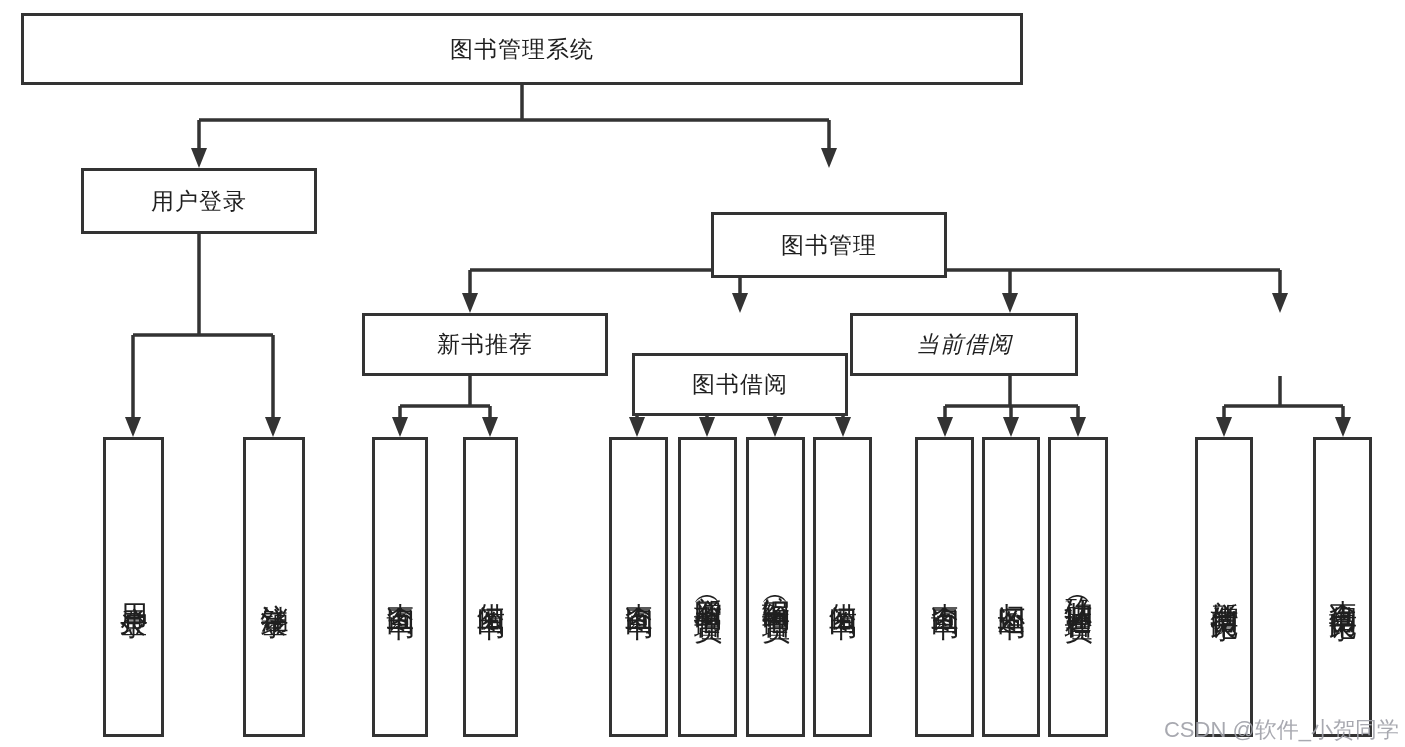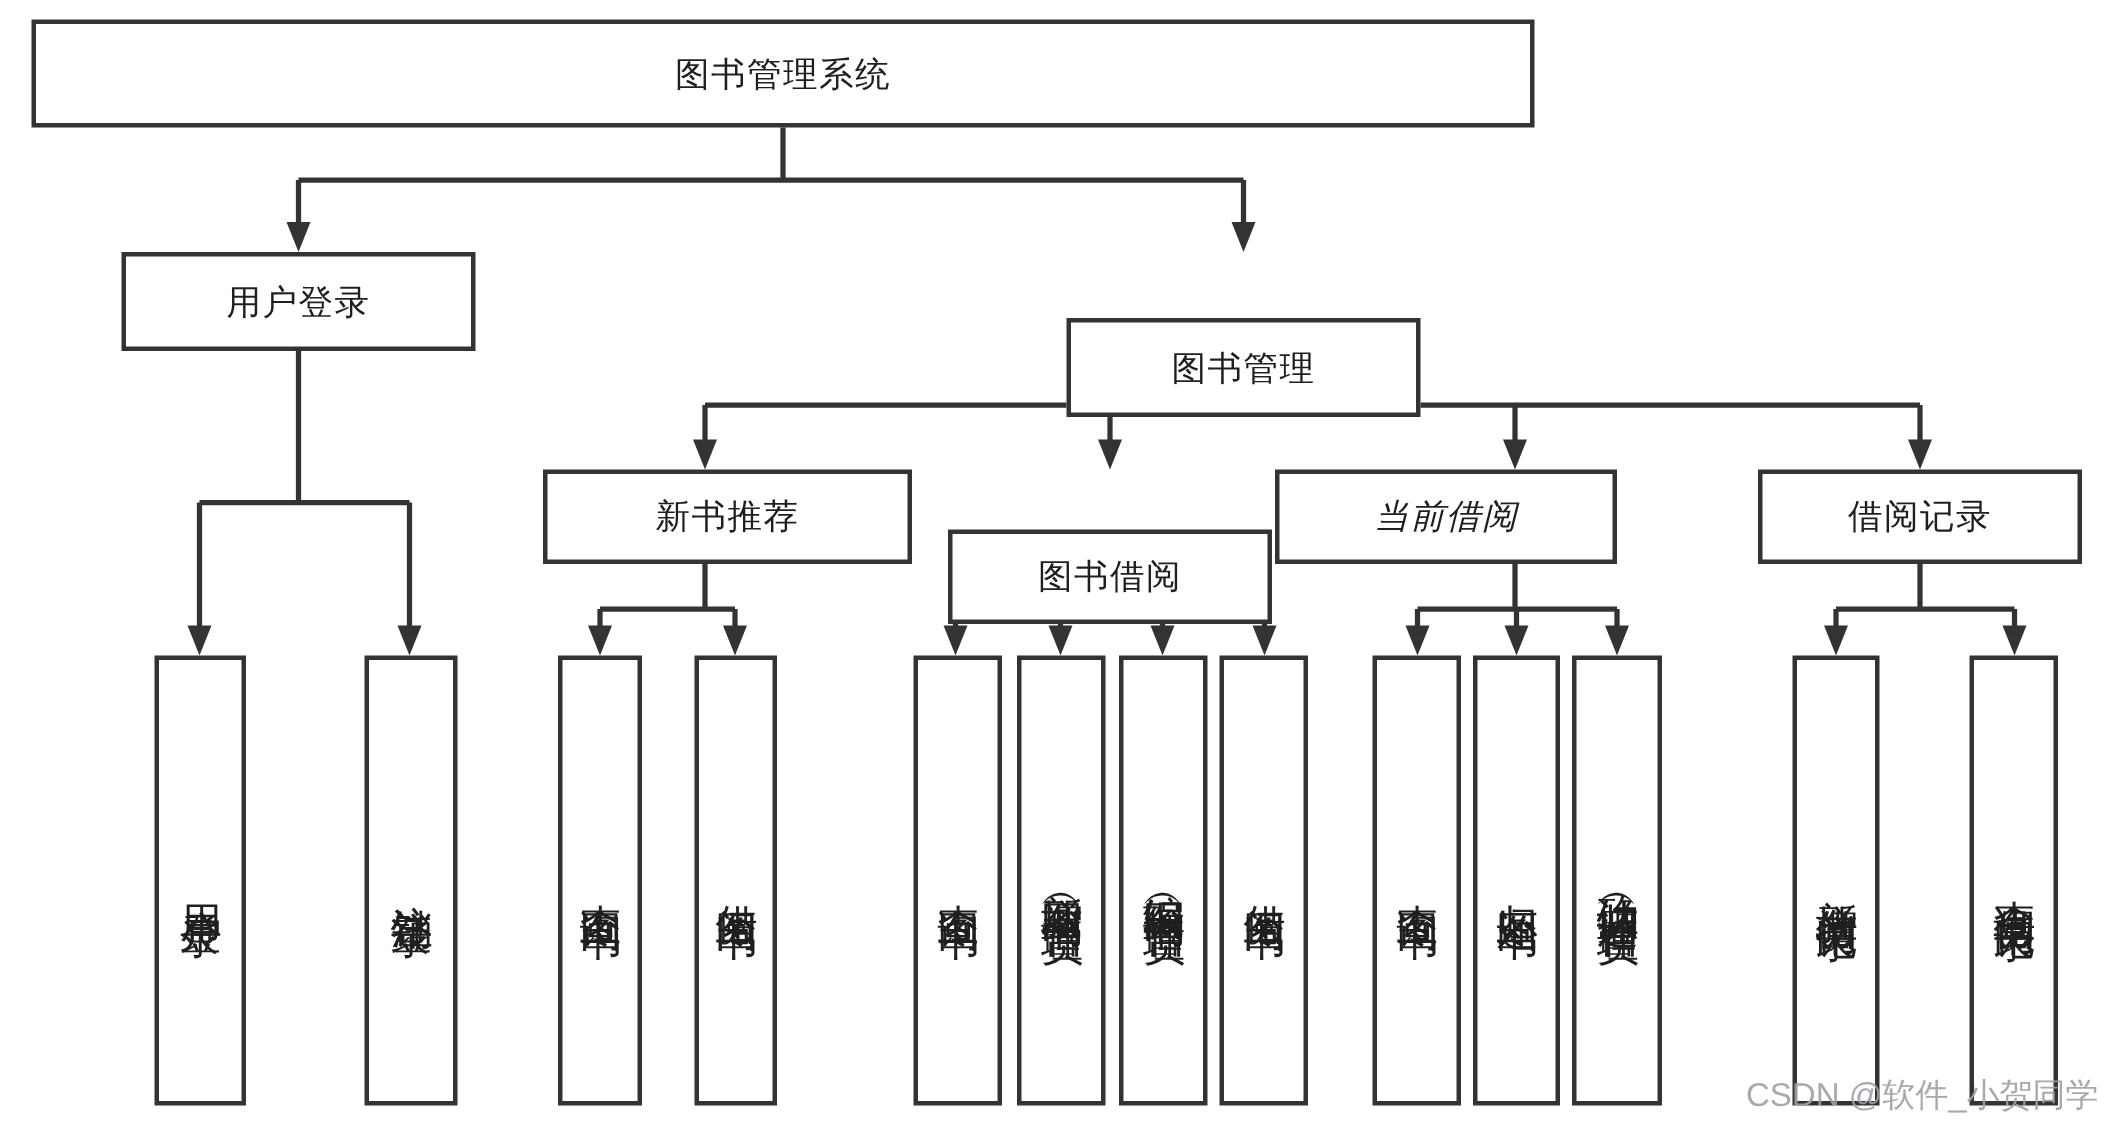--- a/index.html
+++ b/index.html
@@ -112,23 +112,20 @@
 
   <div class="node h" style="left:362px; top:313px; width:246px; height:63px;">
     <span class="lbl">新书推荐</span>
   </div>
   <div class="node h" style="left:632px; top:313px; width:216px; height:63px;margin-top:40px;">
     <span class="lbl">图书借阅</span>
   </div>
   <div class="node h" style="left:850px; top:313px; width:228px; height:63px;font-style:italic;">
     <span class="lbl">当前借阅</span>
   </div>
-  <div class="node h" style="left:1172px; top:313px; width:216px; height:63px;">
-    <span class="lbl">借阅记录</span>
-  </div>
 
   <div class="node v" style="left:103px; top:437px; width:61px; height:300px;">
     <span class="lbl">用户登录</span>
   </div>
   <div class="node v" style="left:243px; top:437px; width:62px; height:300px;">
     <span class="lbl">注销登录</span>
   </div>
   <div class="node v" style="left:372px; top:437px; width:56px; height:300px;">
     <span class="lbl">查询图书</span>
   </div>

